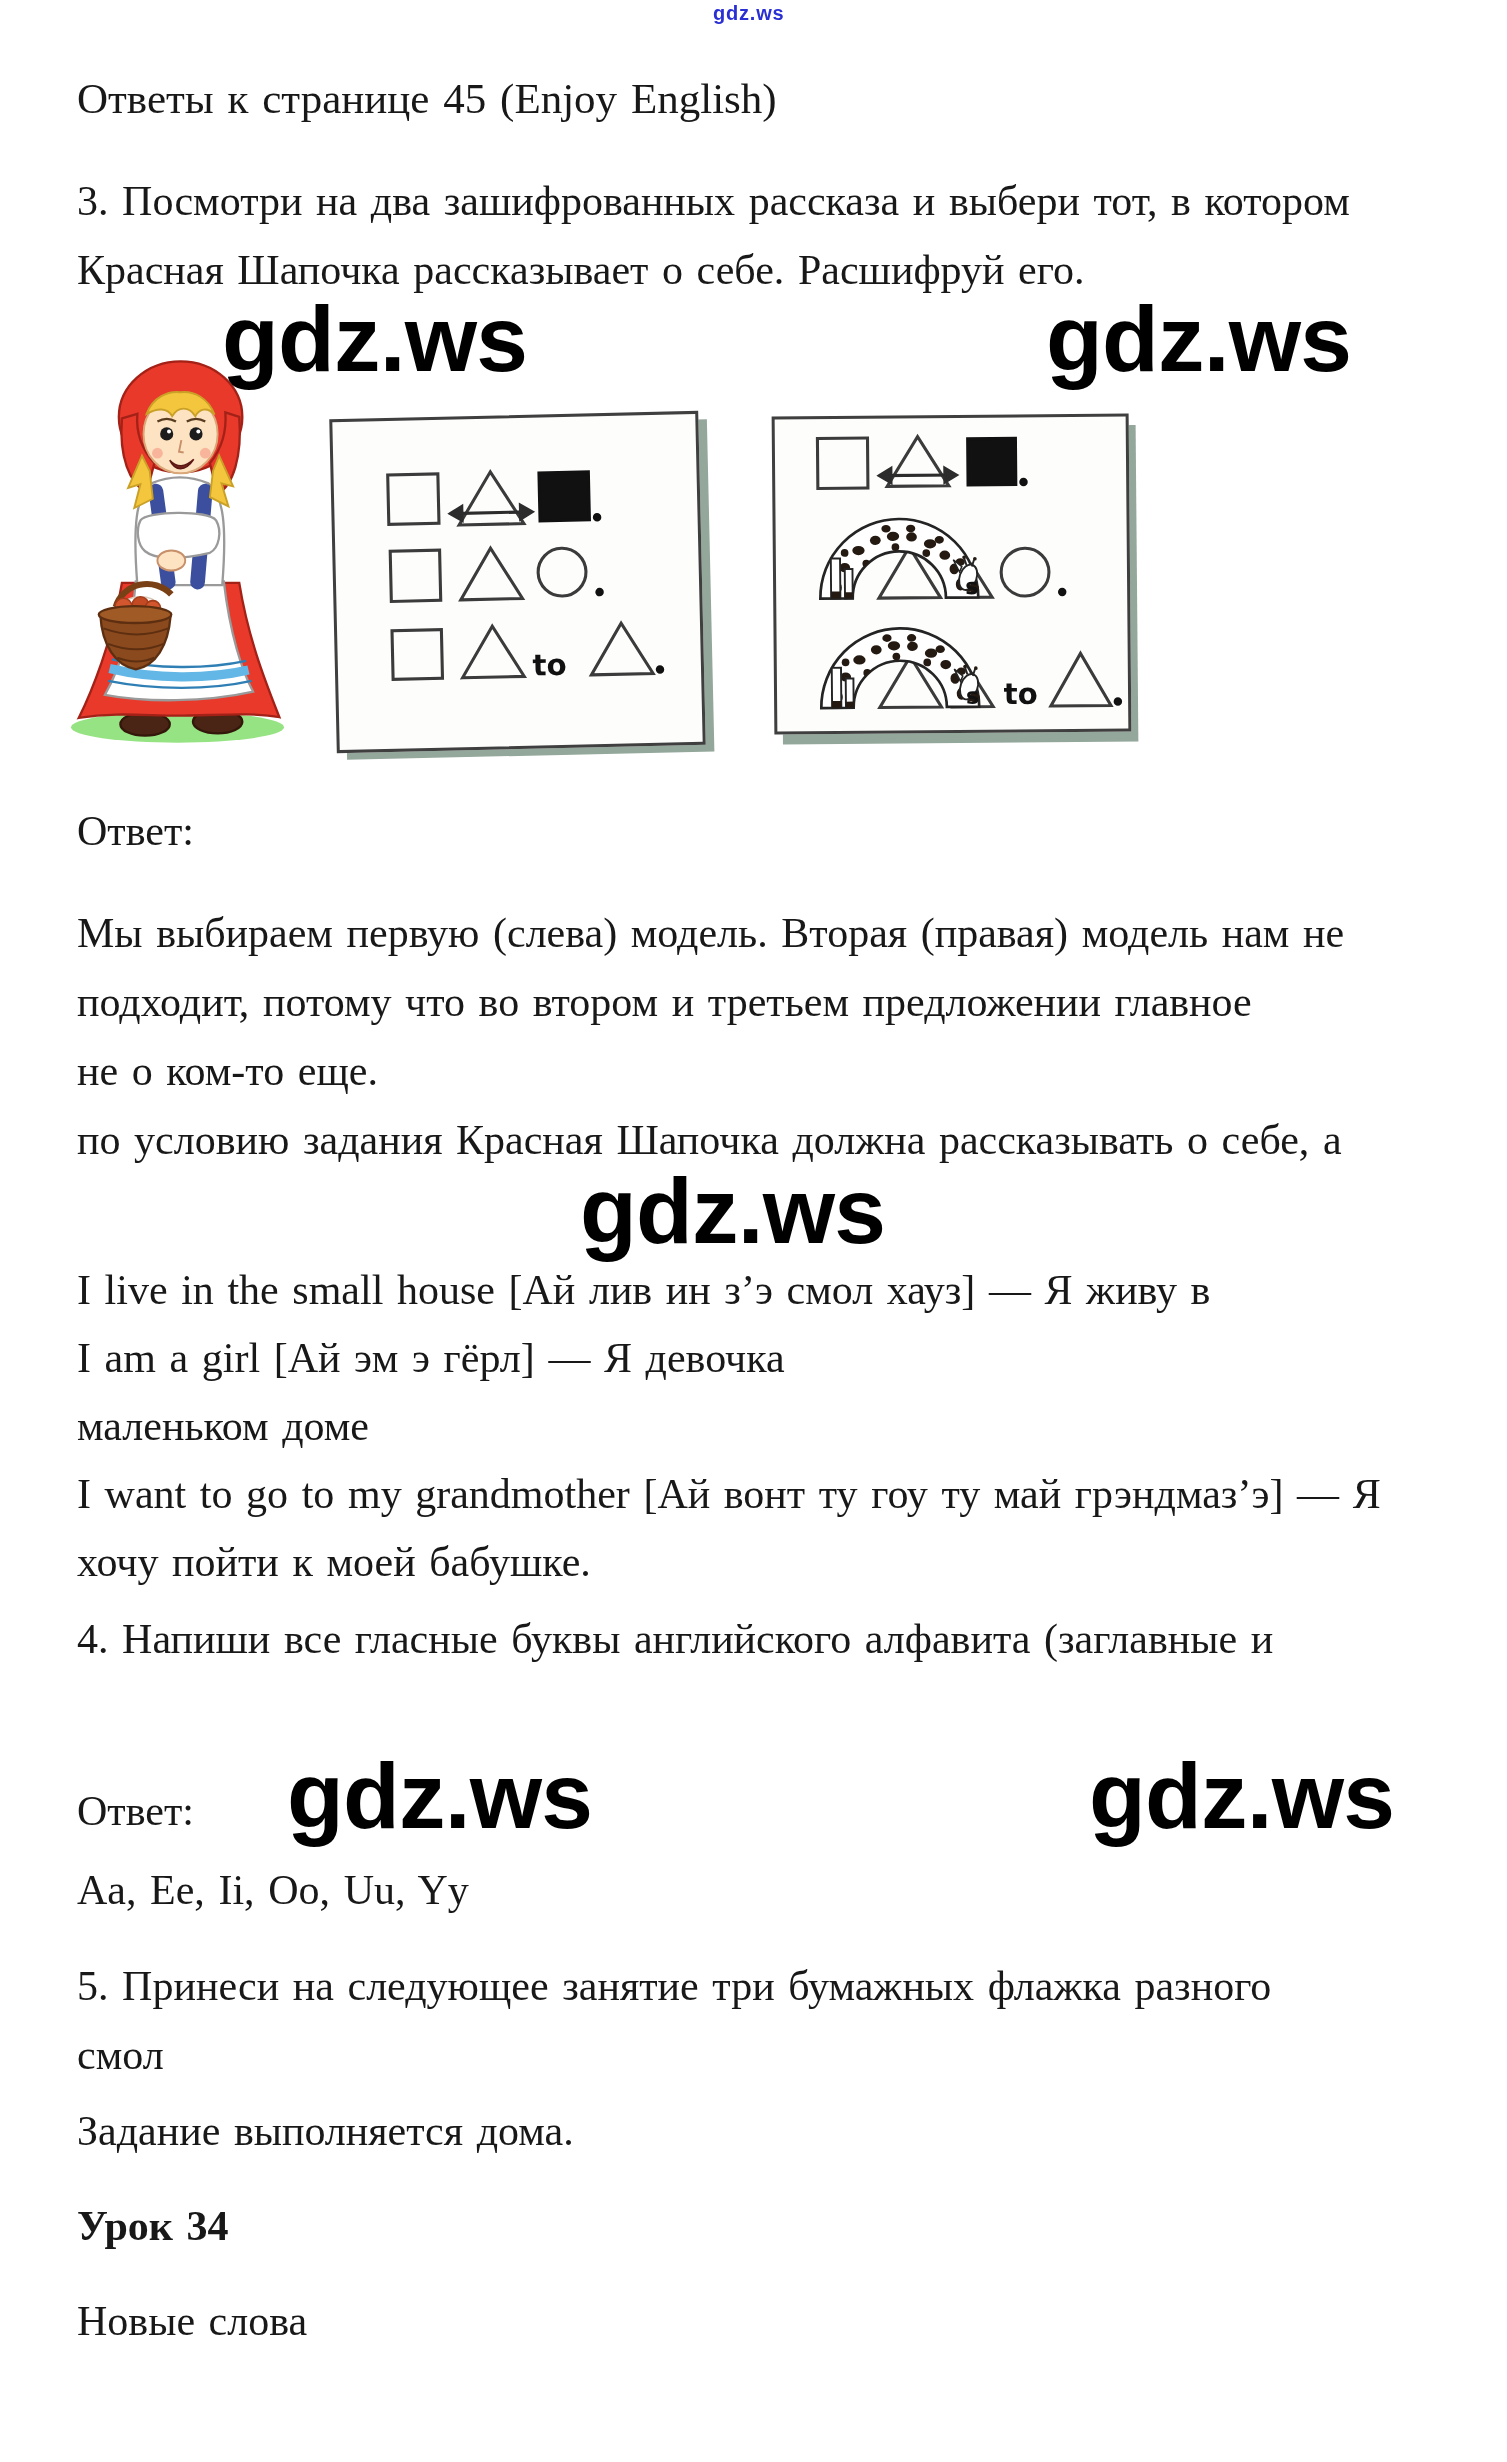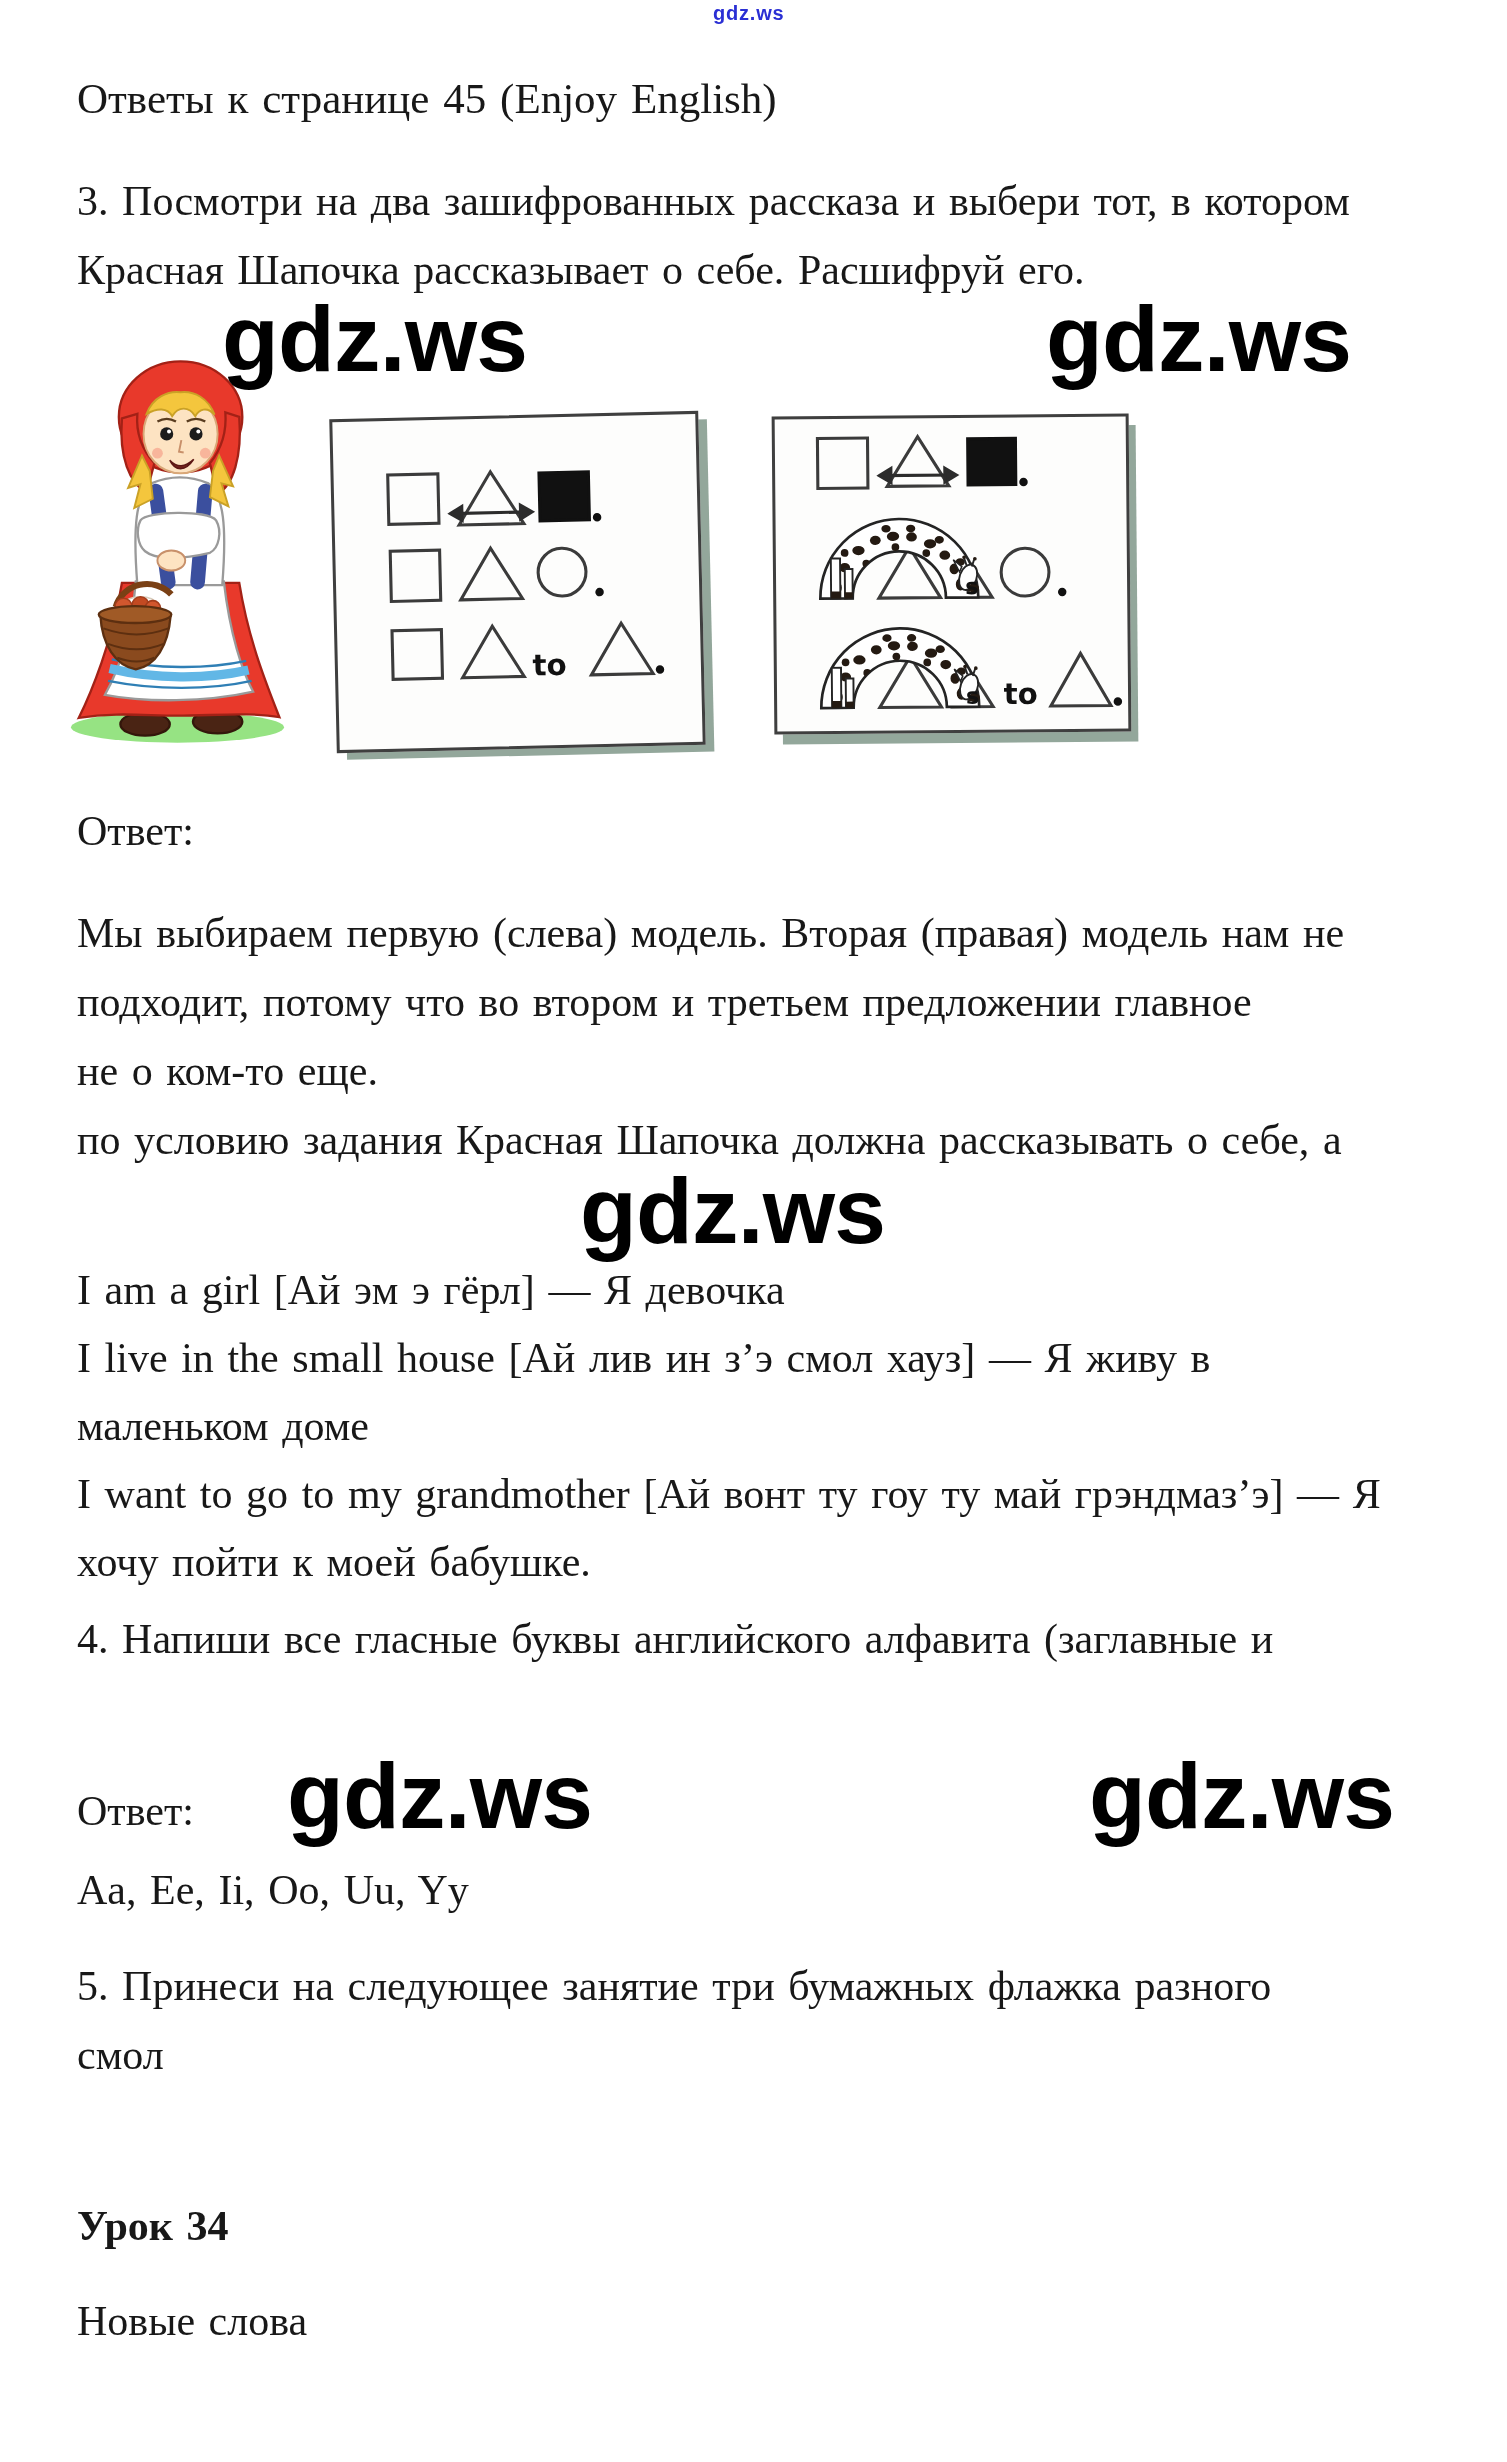--- a/index.html
+++ b/index.html
@@ -237,40 +237,41 @@
   <div class="tline" style="top:899px;">
     <div>Мы выбираем первую (слева) модель. Вторая (правая) модель нам не</div>
     <div>подходит, потому что во втором и третьем предложении главное</div>
     <div>не о ком-то еще.</div>
     <div>по условию задания Красная Шапочка должна рассказывать о себе, а</div>
   </div>
 
   <div class="wm-big" style="left:580px;top:1165px;">gdz.ws</div>
 
   <div class="tline trans" style="top:1256px;">
+    <div>I live in the small house [Ай лив ин з’э смол хауз] — Я живу в</div>
     <div>I am a girl [Ай эм э гёрл] — Я девочка</div>
-    <div>I live in the small house [Ай лив ин з’э смол хауз] — Я живу в</div>
     <div>маленьком доме</div>
     <div>I want to go to my grandmother [Ай вонт ту гоу ту май грэндмаз’э] — Я</div>
     <div>хочу пойти к моей бабушке.</div>
   </div>
 
   <div class="tline" style="top:1605px;">
     <div>4. Напиши все гласные буквы английского алфавита (заглавные и</div>
   </div>
 
   <div class="single italic" style="top:1790px;">Ответ:</div>
   <div class="wm-big" style="left:287px;top:1750px;">gdz.ws</div>
   <div class="wm-big" style="left:1089px;top:1750px;">gdz.ws</div>
 
   <div class="single" style="top:1869px;">Aa, Ee, Ii, Oo, Uu, Yy</div>
 
   <div class="tline" style="top:1952px;">
     <div>5. Принеси на следующее занятие три бумажных флажка разного</div>
     <div>смол</div>
   </div>
 
+  <div class="single italic" style="top:2110px;">Задание выполняется дома.</div>
 
   <div class="single bold" style="top:2205px;">Урок 34</div>
   <div class="single" style="top:2300px;">Новые слова</div>
 
 </div>
 
 
 </body></html>

